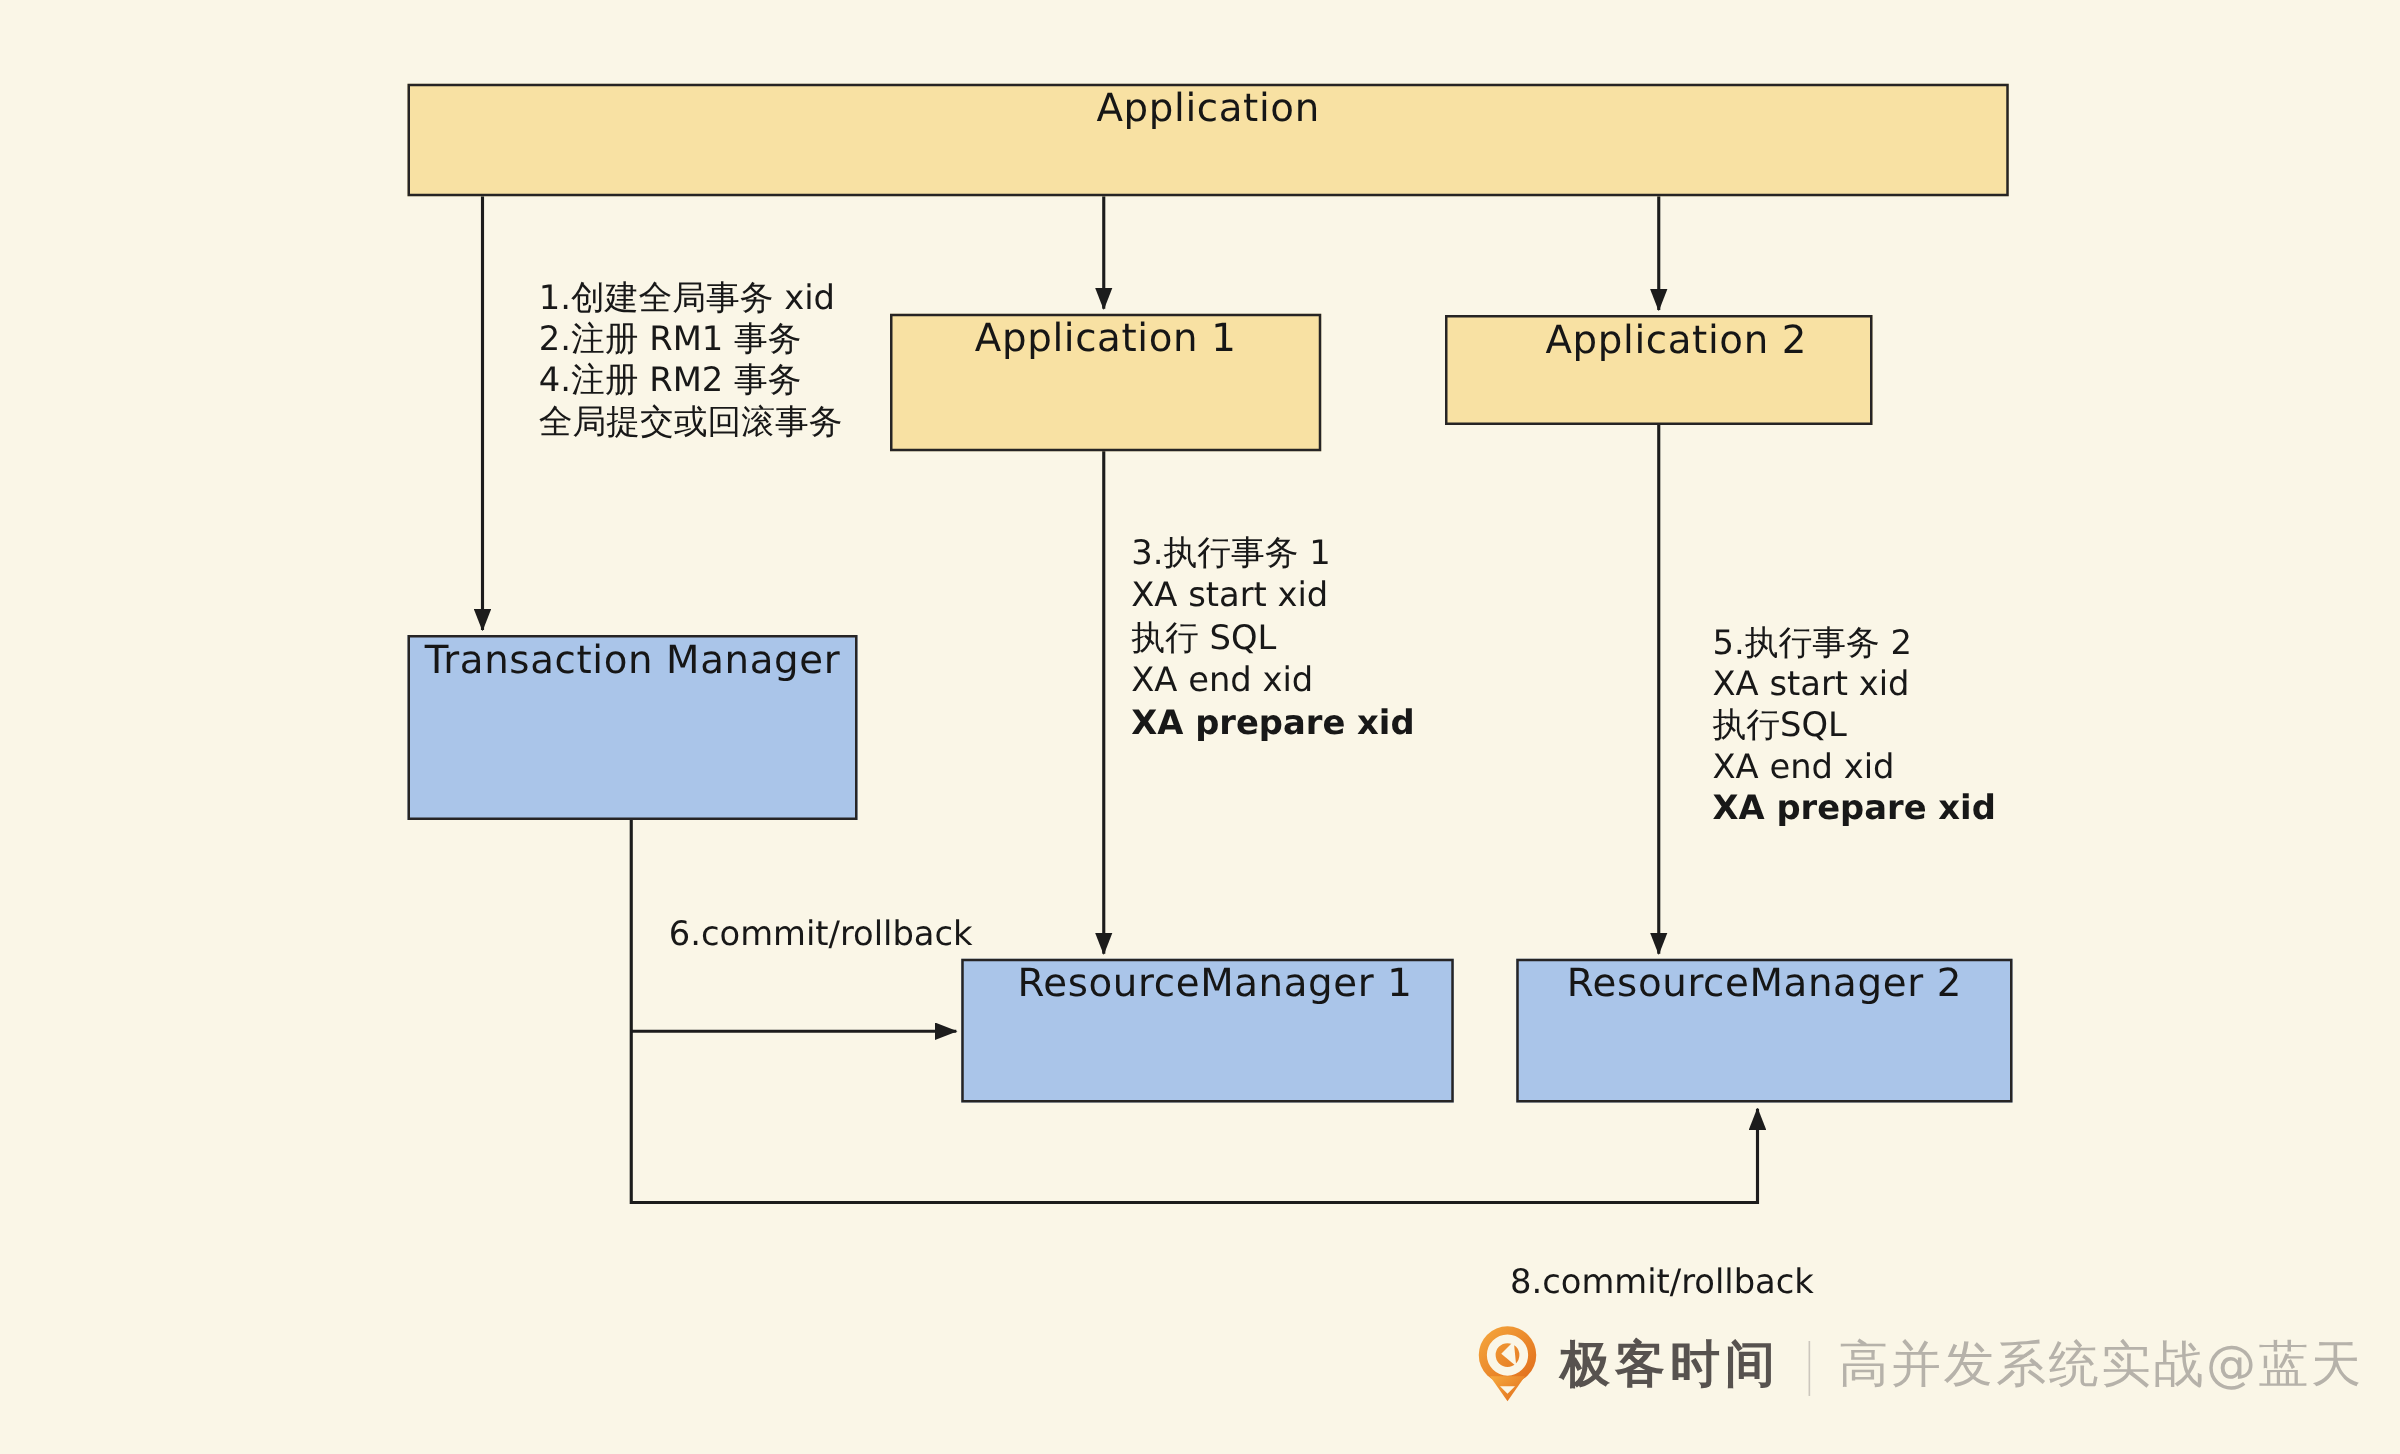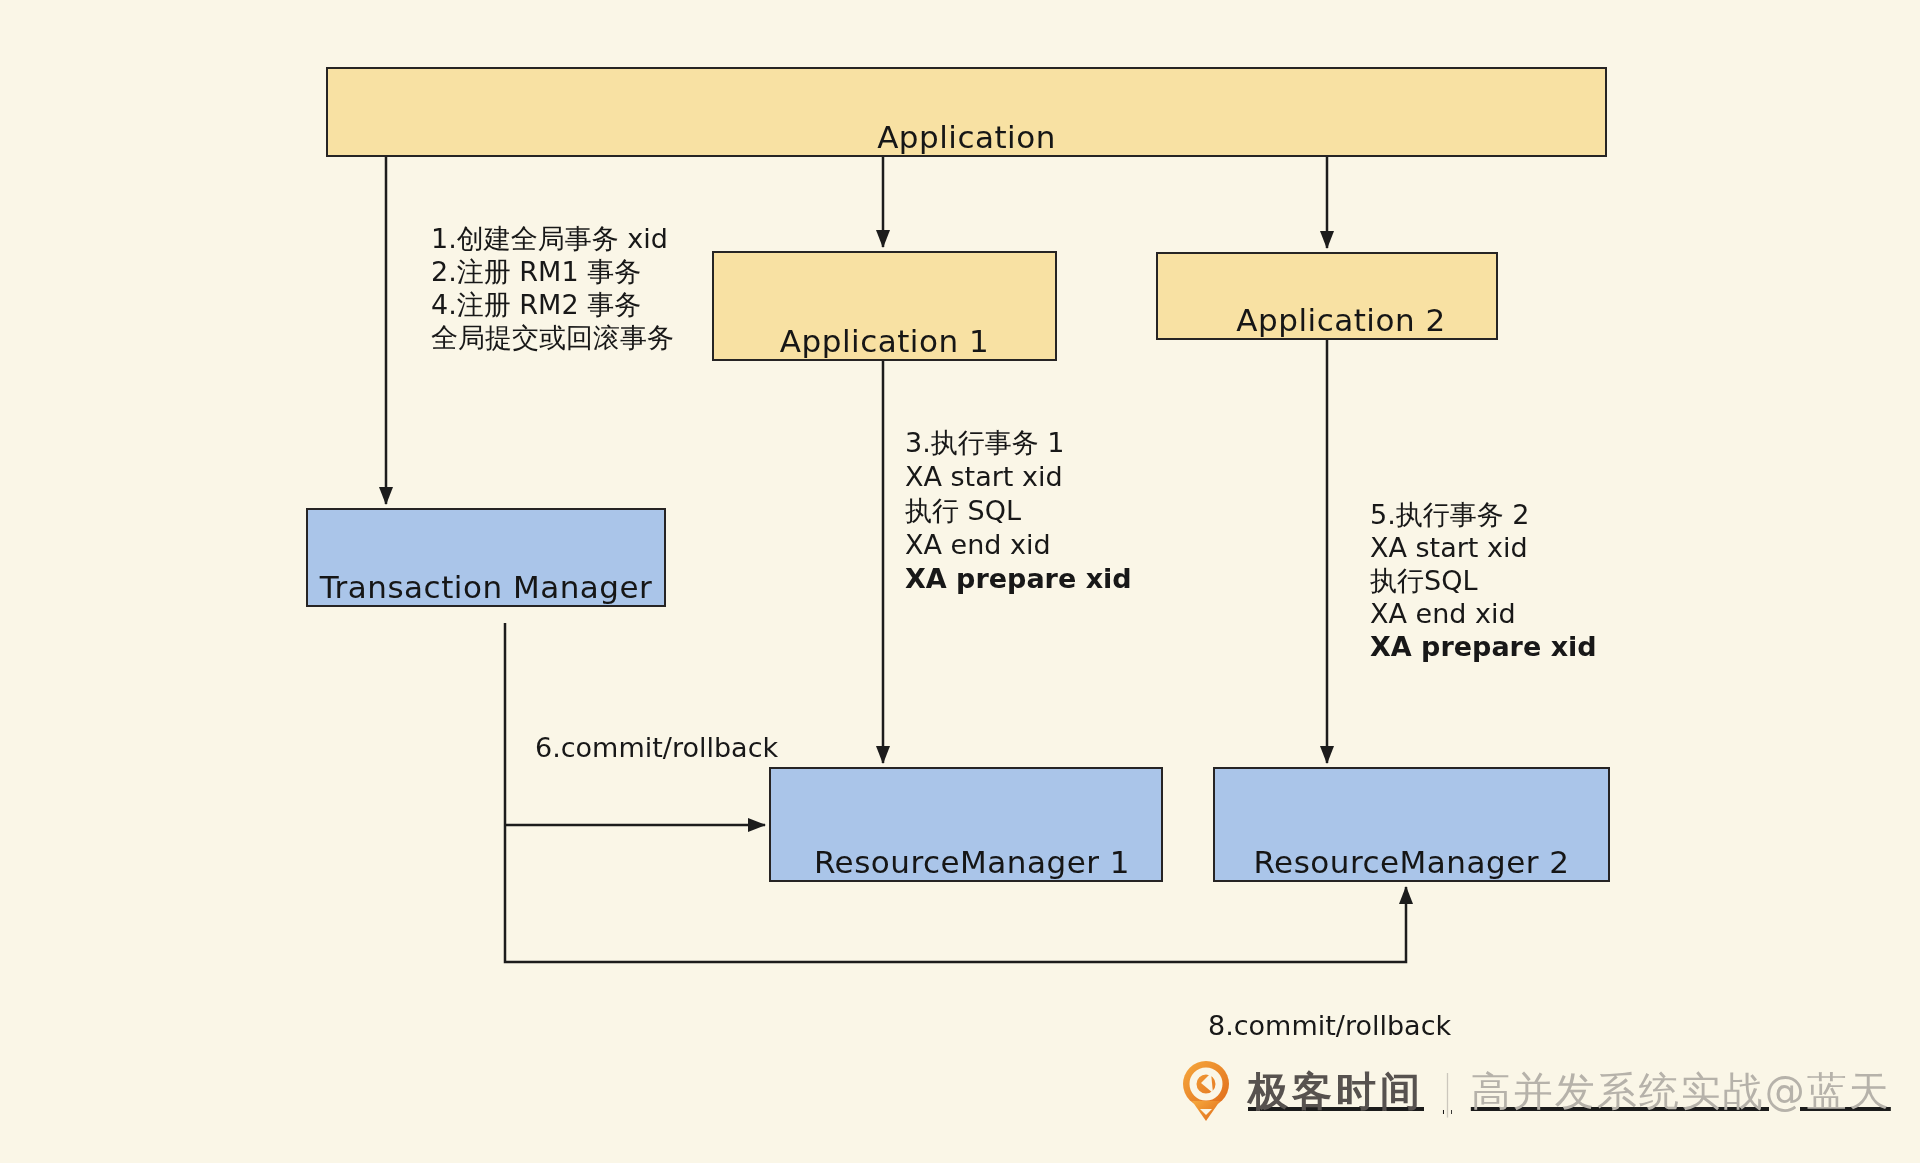--- a/index.html
+++ b/index.html
@@ -8,34 +8,34 @@
     background:#faf6e7;
     font-family:"DejaVu Sans","Liberation Sans",sans-serif;
     color:#1b1b1b;
     overflow:hidden;
   }
   .canvas{position:relative;width:1920px;height:1163px;background:#faf6e7;}
   .arrows{position:absolute;left:0;top:0;width:1920px;height:1163px;}
 
   .node{
     position:absolute;
-    display:flex;align-items:flex-end;justify-content:center;
+    display:flex;align-items:flex-start;justify-content:center;
     border:2.5px solid #262424;
     box-sizing:border-box;
     font-size:31px;
     letter-spacing:0.5px;
     color:#161616;
   }
   .node.yellow{background:#f8e1a3;}
   .node.blue{background:#aac5e9;}
 
   .n-application{left:326px;top:67px;width:1281px;height:90px;}
   .n-application1{left:712px;top:251px;width:345px;height:110px;}
   .n-application2{left:1156px;top:252px;width:342px;height:88px;padding-left:28px;}
-  .n-tm{left:306px;top:508px;width:360px;height:99px;}
+  .n-tm{left:326px;top:508px;width:360px;height:148px;}
   .n-rm1{left:769px;top:767px;width:394px;height:115px;padding-left:12px;}
   .n-rm2{left:1213px;top:767px;width:397px;height:115px;}
 
   .steps{
     position:absolute;
     font-size:27px;
     line-height:34px;
     white-space:nowrap;
     color:#181818;
   }
@@ -48,21 +48,21 @@
     position:absolute;
     font-size:27px;
     white-space:nowrap;
     color:#181818;
   }
   .label-commit1{left:535px;top:732px;}
   .label-commit2{left:1208px;top:1010px;}
 
   .watermark{
     position:absolute;left:1180px;top:1054px;height:74px;
-    display:flex;align-items:center;gap:16px;text-decoration:underline;
+    display:flex;align-items:center;gap:16px;
   }
   .wm-brand{font-size:40px;font-weight:600;color:#57524f;letter-spacing:4px;white-space:nowrap;}
   .wm-sep{font-size:44px;font-weight:200;color:#ccc7bd;transform:scaleX(.6);}
   .wm-title{font-size:40px;color:#b6b2aa;letter-spacing:2px;white-space:nowrap;}
   .wm-icon{width:52px;height:64px;flex:0 0 auto;}
 </style>
 </head>
 <body>
 
 <div class="canvas">

